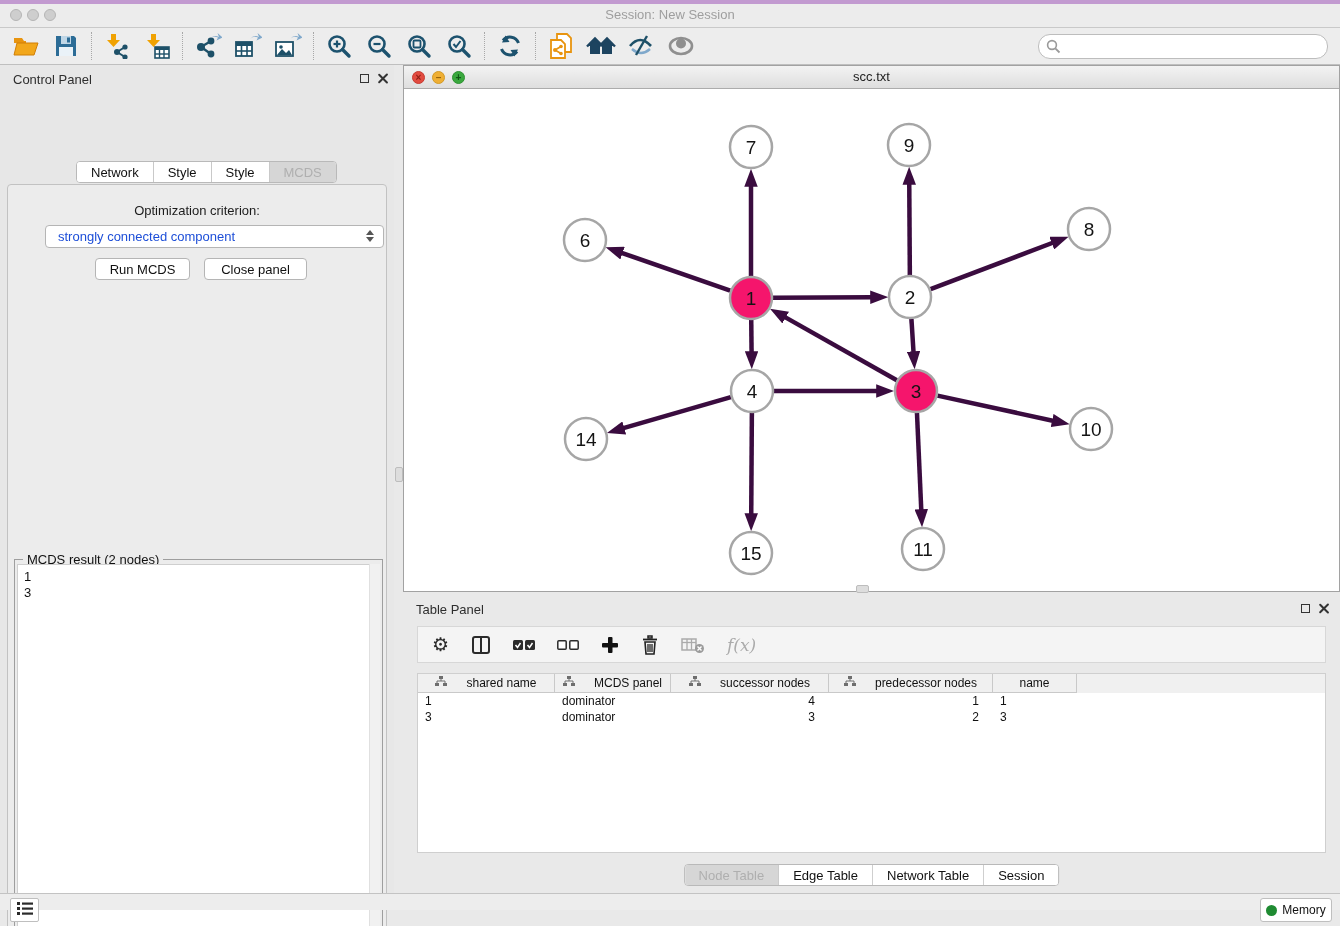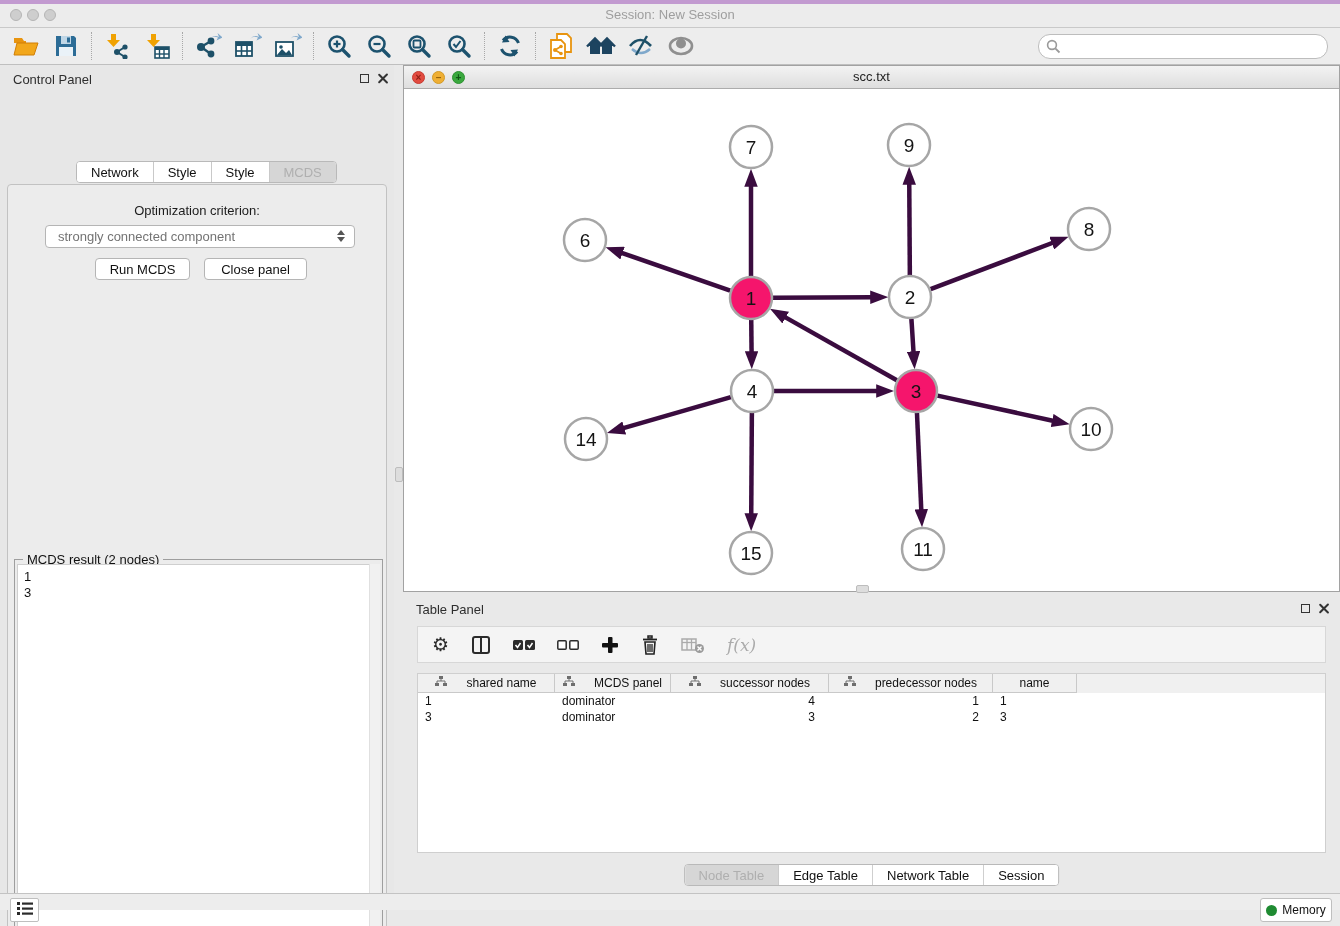--- a/index.html
+++ b/index.html
@@ -31,21 +31,21 @@
   .close-ico:before { transform:rotate(45deg); } .close-ico:after { transform:rotate(-45deg); }
 
   .tabgroup { position:absolute; display:flex; border:1px solid #B9B9B9; border-radius:4px; overflow:hidden; height:22px; background:#fff; }
   .tabgroup .tab { font-size:13px; color:#111; background:#fff; display:flex; align-items:center; justify-content:center; padding:0 14px; border-right:1px solid #C9C9C9; cursor:default; }
   .tabgroup .tab:last-child { border-right:none; }
   .tabgroup .tab.active { background:#D6D6D6; color:#AFAFAF; }
   .cp-tabs { left:76px; top:96px; }
 
   .cp-inner { position:absolute; left:7px; top:119px; width:380px; height:759px; background:#ECECEC; border:1px solid #C2C2C2; border-radius:4px; }
   .opt-label { position:absolute; top:18px; width:100%; text-align:center; font-size:13px; color:#1C1C1C; }
-  .dropdown { position:absolute; left:37px; top:40px; width:310px; height:23px; background:#fff; border:1px solid #B5B5B5; border-radius:4px; font-size:13px; color:#737373; display:flex; align-items:center; padding-left:12px; }
+  .dropdown { position:absolute; left:37px; top:40px; width:339px; height:23px; background:#fff; border:1px solid #B5B5B5; border-radius:4px; font-size:13px; color:#1d4ed8; display:flex; align-items:center; padding-left:12px; }
   .dd-chevrons { position:absolute; right:9px; top:4px; display:flex; flex-direction:column; gap:2px; }
   .dd-chevrons i { width:0; height:0; border-left:4px solid transparent; border-right:4px solid transparent; }
   .dd-up { border-bottom:5px solid #555; } .dd-down { border-top:5px solid #555; }
   .btn { position:absolute; height:22px; background:#fff; border:1px solid #B5B5B5; border-radius:4px; font-size:13px; color:#111; display:flex; align-items:center; justify-content:center; }
   .run-btn { left:87px; top:73px; width:95px; }
   .closep-btn { left:196px; top:73px; width:103px; }
 
   .groupbox { position:absolute; left:6px; top:374px; width:369px; height:377px; border:1px solid #9E9E9E; }
   .groupbox-label { position:absolute; left:8px; top:-8px; background:#ECECEC; padding:0 4px; font-size:13px; color:#111; }
   .result-area { position:absolute; left:2px; top:4px; right:2px; bottom:2px; background:#fff; border:1px solid #CFCFCF; font-size:13px; color:#111; padding:4px 6px; line-height:16px; }

